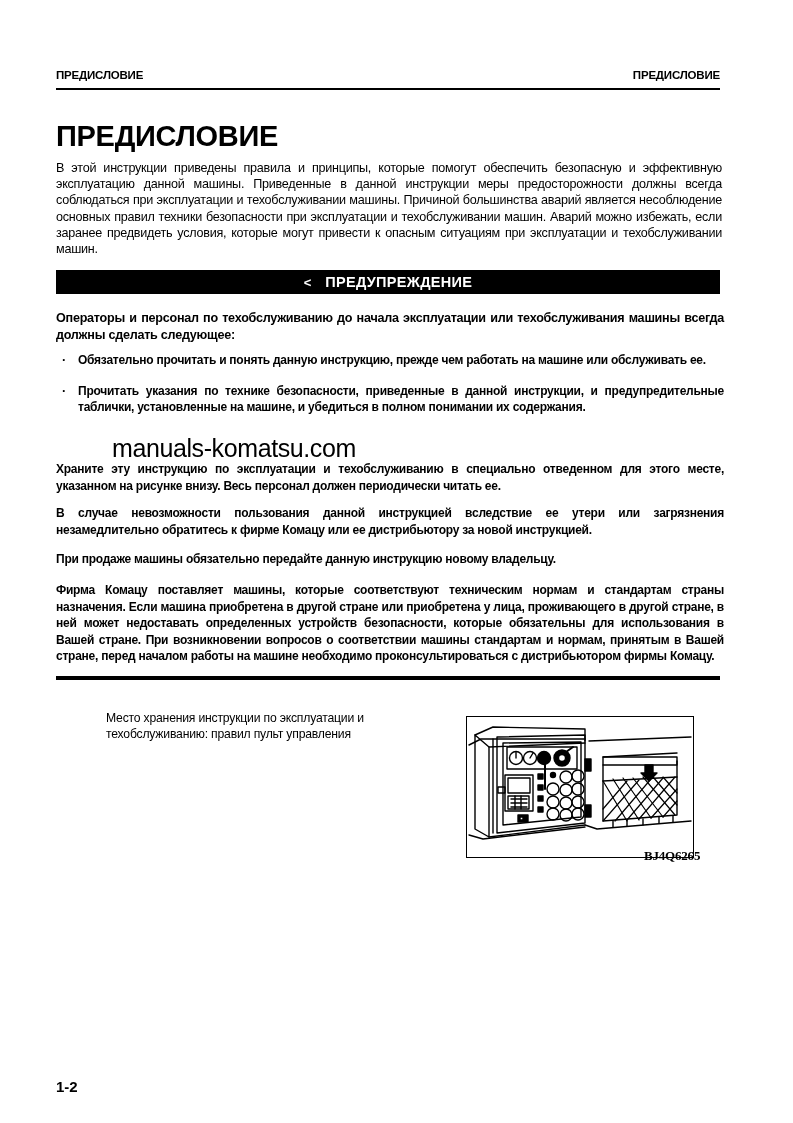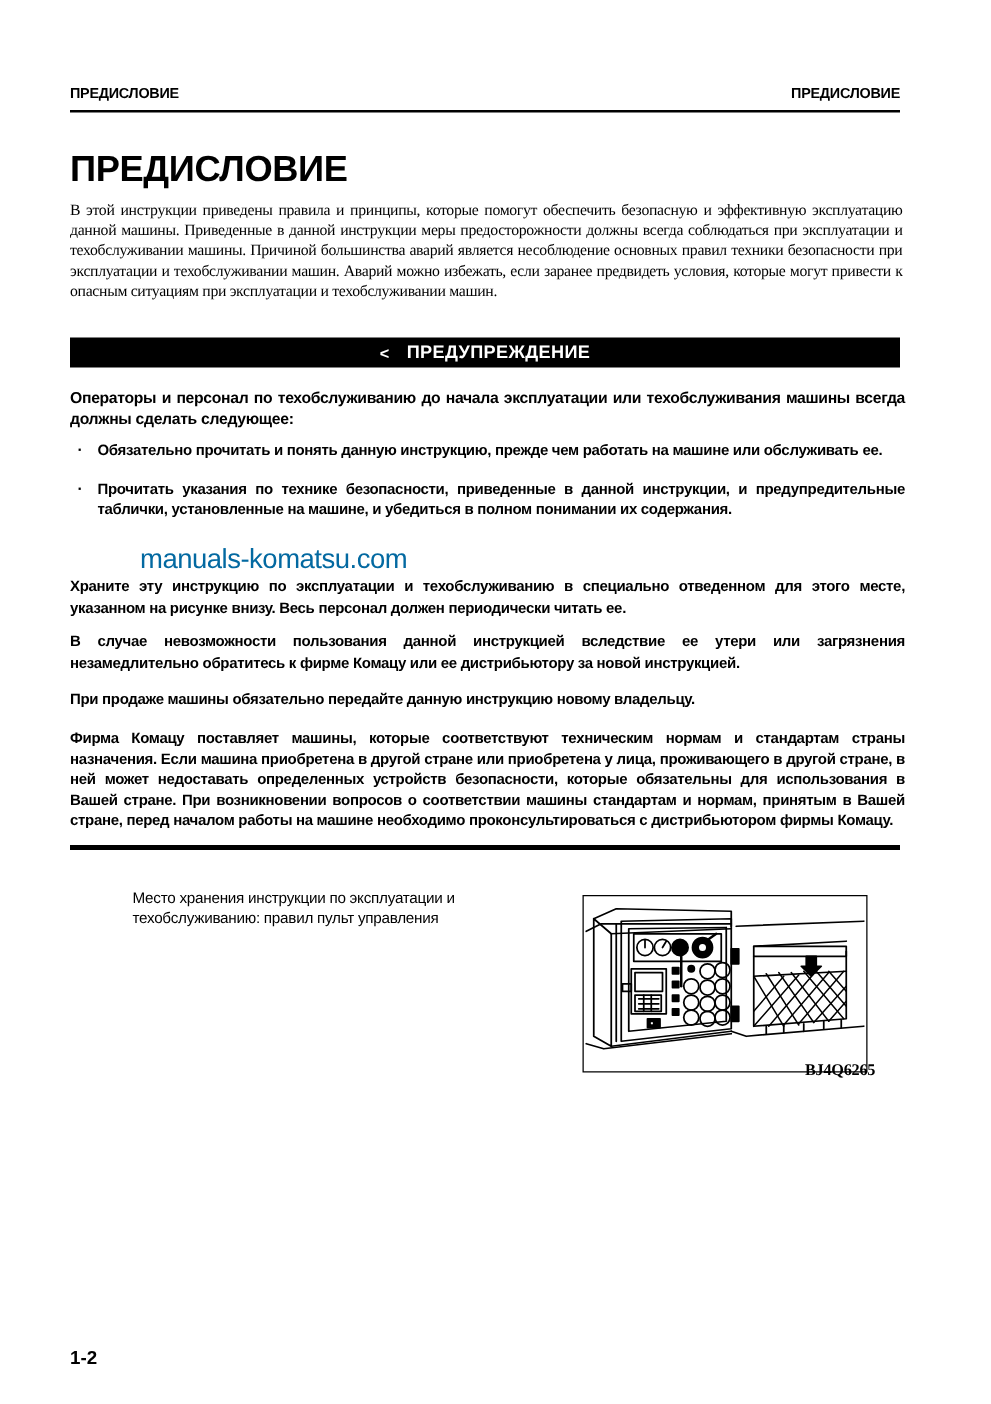--- a/index.html
+++ b/index.html
@@ -63,21 +63,20 @@
   
   .intro {
     position: absolute;
     left: 56px;
     top: 160px;
     width: 666px;
     font-size: 12.6px;
     line-height: 16.2px;
     text-align: justify;
     letter-spacing: -0.25px;
-    font-family: Liberation Serif, serif;
   }
 
   
   .warn-banner {
     position: absolute;
     left: 56px;
     top: 270px;
     width: 664px;
     height: 24px;
     background: #000000;
@@ -139,22 +138,22 @@
     line-height: 16.5px;
     text-align: justify;
     letter-spacing: -0.25px;
   }
 
   
   .watermark {
     position: absolute;
     left: 112px;
     top: 436px;
-    font-size: 22px;
-    color: #0369a1;
+    font-size: 25px;
+    color: #000000;
     letter-spacing: -0.4px;
     line-height: 1;
     white-space: nowrap;
   }
 
   
   .para {
     position: absolute;
     left: 56px;
     width: 668px;

